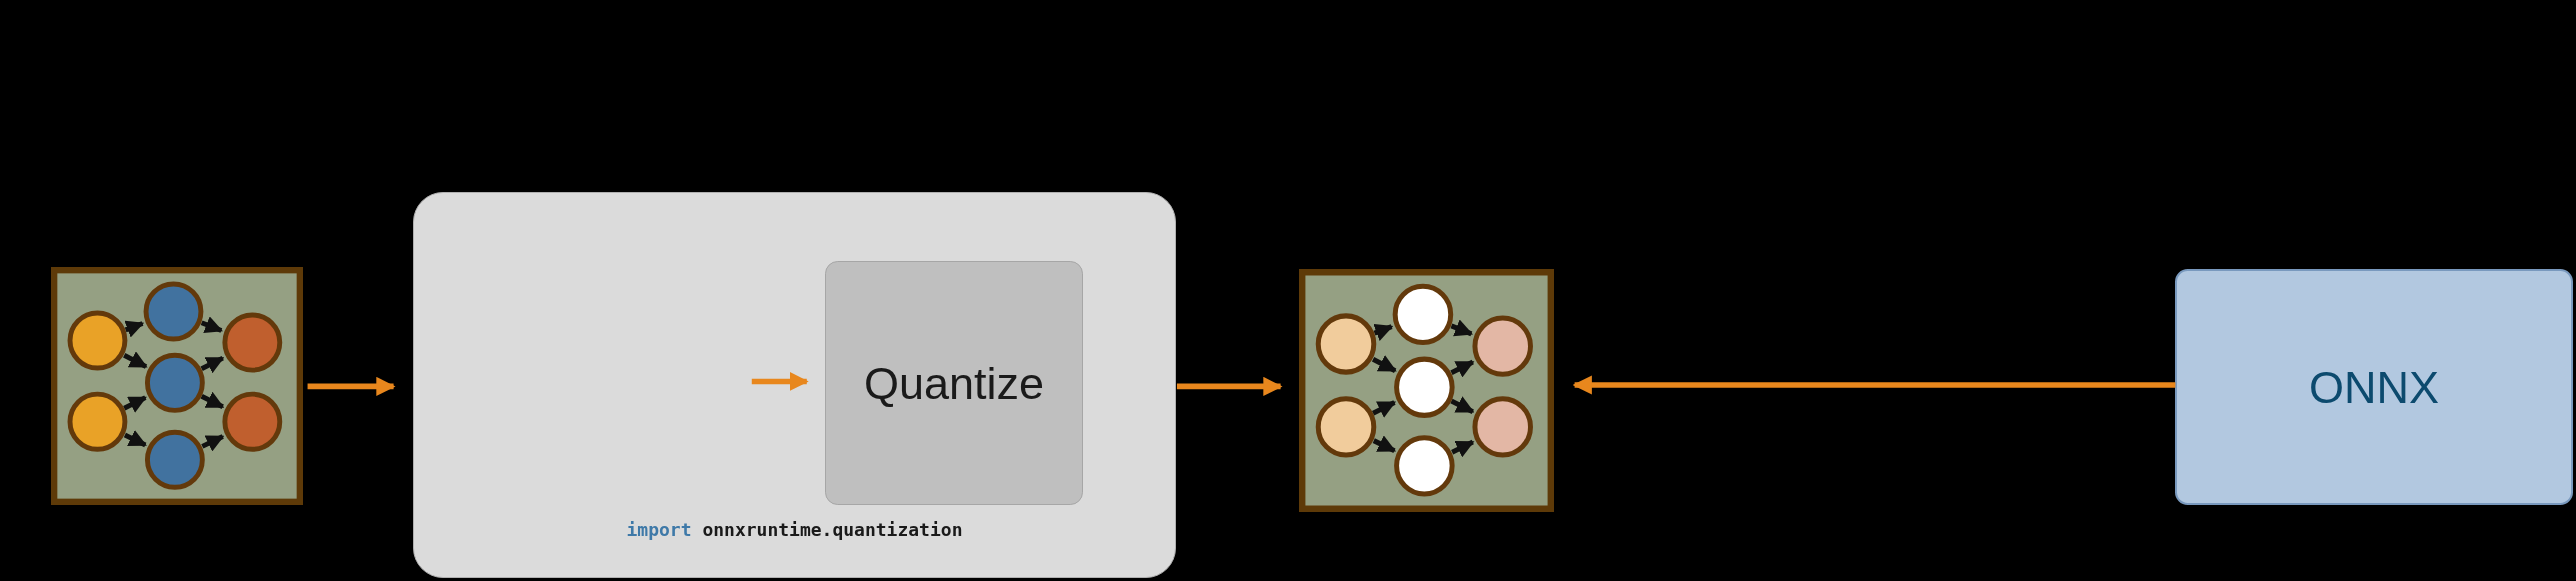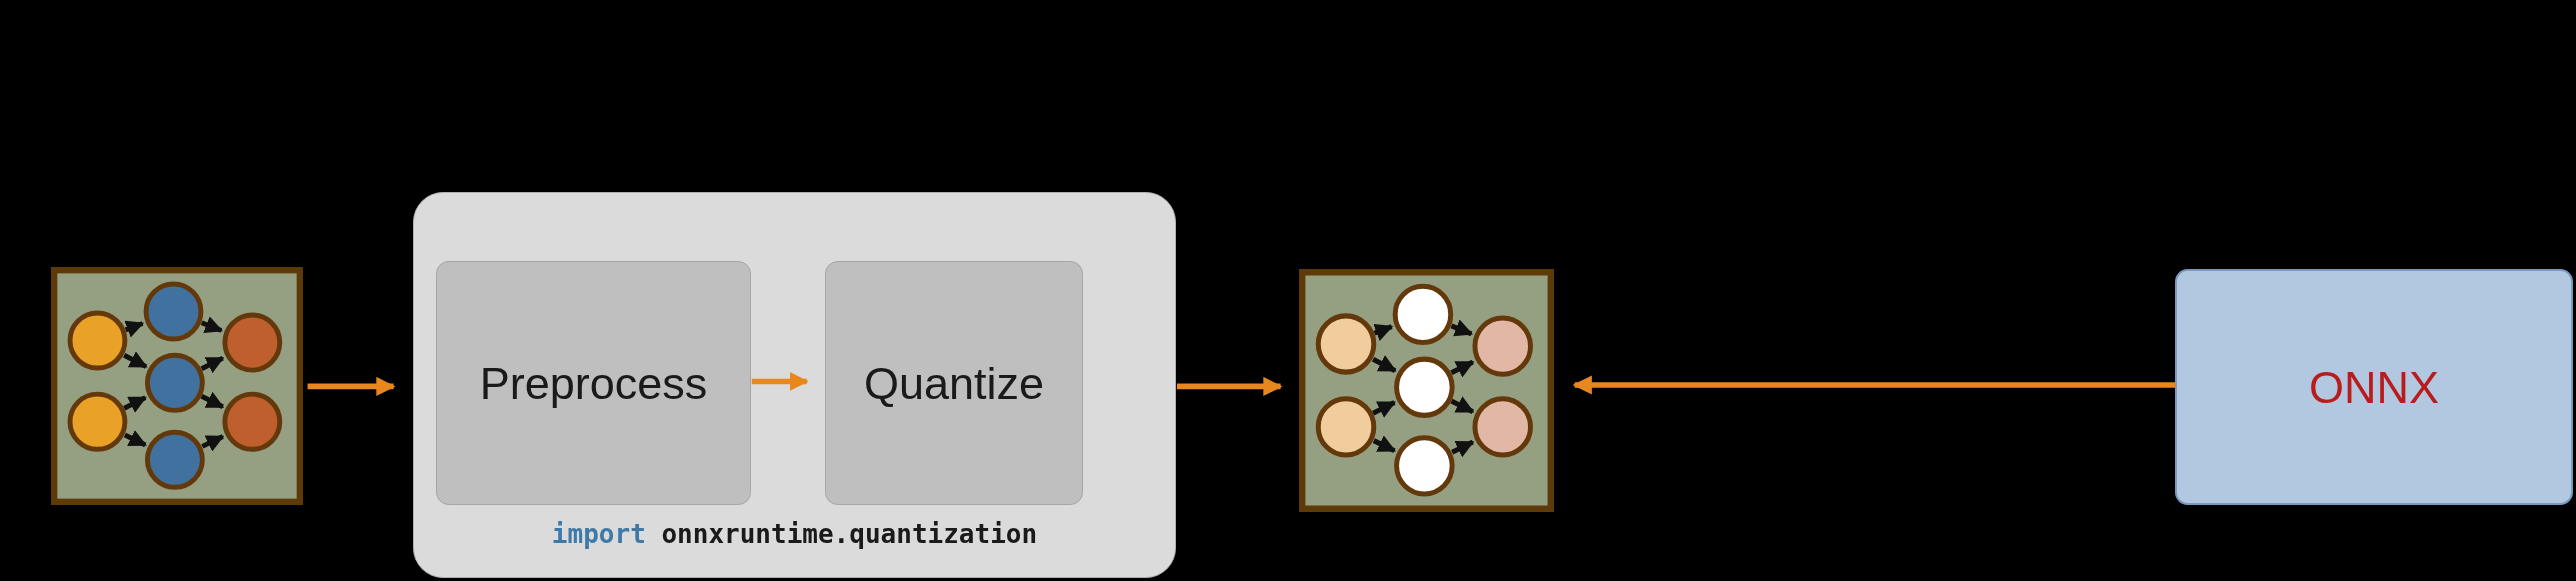--- a/index.html
+++ b/index.html
@@ -51,40 +51,40 @@
     text-align: center;
   }
   #step1 { left: 22px; }
   #step2 { left: 411px; width: 258px; }
 
   .code-caption {
     position: absolute;
     left: 0; right: 0; top: 326px;
     text-align: center;
     font-family: "DejaVu Sans Mono", monospace;
-    font-size: 26px;
+    font-size: 18px;
     font-weight: bold;
     white-space: pre;
     color: var(--c-code_text, #1a1a1a);
   }
   .code-caption .kw { color: var(--c-code_keyword, #3e79a8); }
 
   
   .app-box {
     position: absolute;
     left: 2175px; top: 269px;
     width: 398px; height: 236px;
     background: var(--c-app_box_fill, #b2c8e0);
     border: 2.1px solid var(--c-app_box_border, #7999be);
     border-radius: 12.7px;
     box-sizing: border-box;
     display: flex; flex-direction: column;
     align-items: center; justify-content: center;
     font-size: 45px; line-height: 69px;
-    color: #b91c1c;
+    color: #0c4a6e;
     text-align: center;
   }
 
   
   .overlay {
     position: absolute; left: 0; top: 0;
     width: 2576px; height: 581px;
     pointer-events: none;
   }
   .flow-arrow { stroke: var(--c-arrow_orange, #e8871d); stroke-width: 8; }
@@ -115,23 +115,20 @@
       <circle class="node n-left" cx="66" cy="219" r="39"></circle>
       <circle class="node n-mid" cx="174" cy="63" r="39"></circle>
       <circle class="node n-mid" cx="176" cy="164" r="39"></circle>
       <circle class="node n-mid" cx="176" cy="273" r="39"></circle>
       <circle class="node n-right" cx="286" cy="107" r="39"></circle>
       <circle class="node n-right" cx="286" cy="219" r="39"></circle>
     </svg>
   </div>
 
   <div class="pipeline">
-    <div class="step" id="step1">
-      <span>Preprocess</span>
-    </div>
     <div class="step" id="step2">
       <span>Quantize</span>
     </div>
     <div class="code-caption"><span class="kw">import</span><span> onnxruntime.quantization</span></div>
   </div>
 
   <div class="nn-icon" id="icon2" style="--left-node: #f1cc9c; --mid-node: #ffffff; --right-node: #e3b7a5;">
     <svg viewBox="0 0 358 337" preserveAspectRatio="none">
       <defs>
         <marker id="ah2" viewBox="0 0 10 10" refX="9" refY="5" markerWidth="3.6" markerHeight="3.6" orient="auto">

